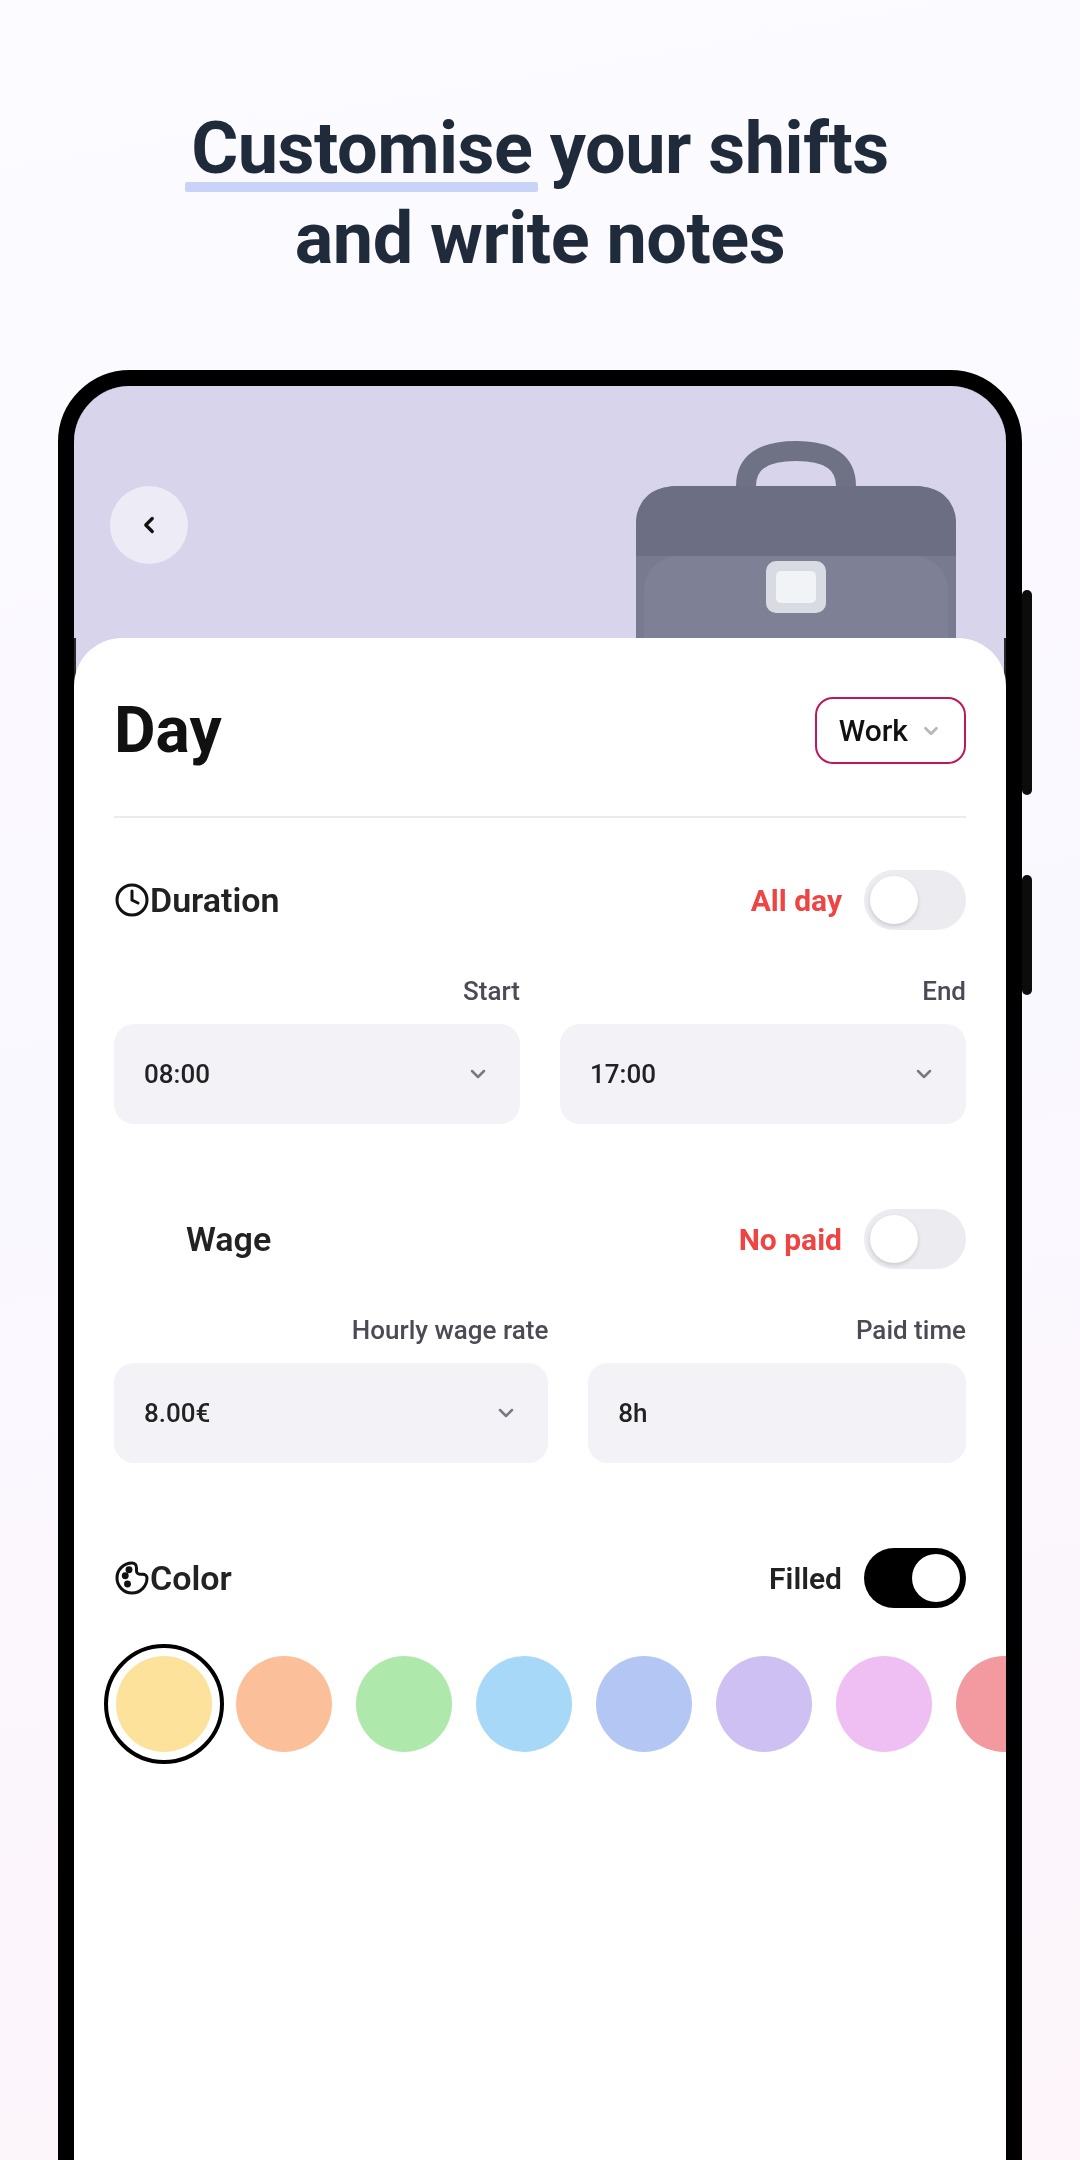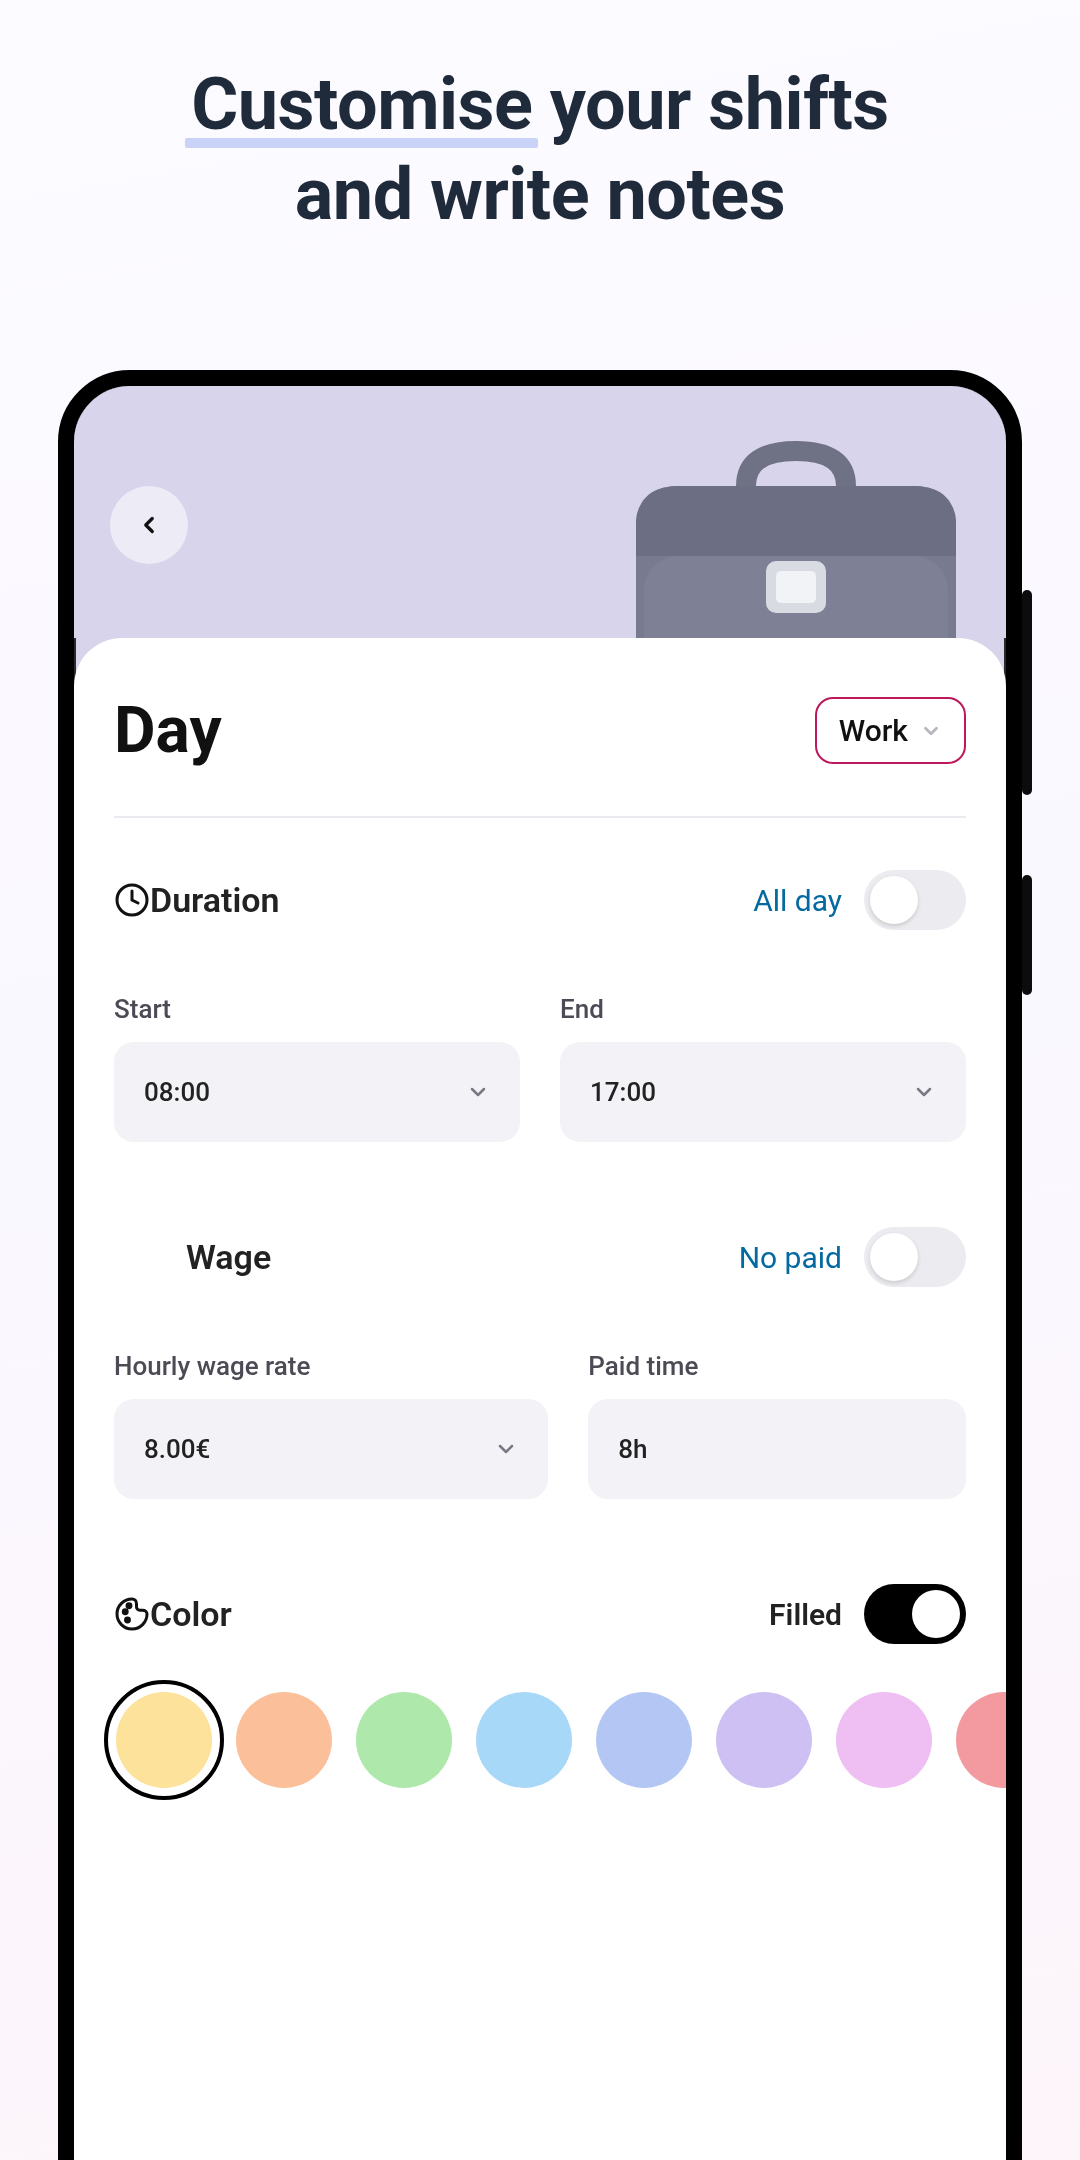--- a/index.html
+++ b/index.html
@@ -10,21 +10,21 @@
     overflow: hidden;
     position: relative;
   }
 
   .promo-title {
     text-align: center;
     font-size: 72px;
     font-weight: 700;
     color: #1f2a3a;
     line-height: 1.25;
-    padding-top: 60px;
+    padding-top: 104px;
     letter-spacing: -0.5px;
   }
   .highlight {
     position: relative;
     display: inline-block;
   }
   .highlight::after {
     content: "";
     position: absolute;
     left: -6px;
@@ -138,21 +138,21 @@
     color: #222;
   }
   .section-header.indent { padding-left: 72px; }
   .section-header svg { width: 36px; height: 36px; }
 
   .toggle-side {
     display: flex;
     align-items: center;
     gap: 22px;
   }
-  .toggle-label { color: #0369a1; font-size: 30px; font-weight: 400; }
+  .toggle-label { color: #ef4444; font-size: 30px; font-weight: 700; }
   .toggle-label.dark { color: #222; font-weight: 600; }
 
   .switch {
     width: 102px; height: 60px;
     border-radius: 40px;
     background: #ecebef;
     position: relative;
   }
   .switch .knob {
     position: absolute;
@@ -162,21 +162,22 @@
     background: #fff;
     box-shadow: 0 2px 4px rgba(0,0,0,0.15);
   }
   .switch.on { background: #000; }
   .switch.on .knob { left: auto; right: 6px; }
 
   .two-col {
     display: grid;
     grid-template-columns: 1fr 1fr;
     gap: 40px;
-    margin-top: 64px;
+    margin-top: 46px;
+    text-align: right;
   }
   .two-col.wide-left {
     grid-template-columns: 1.15fr 1fr;
   }
   .field-label {
     font-size: 26px;
     color: #4c4a55;
     margin-bottom: 18px;
     font-weight: 500;
   }

